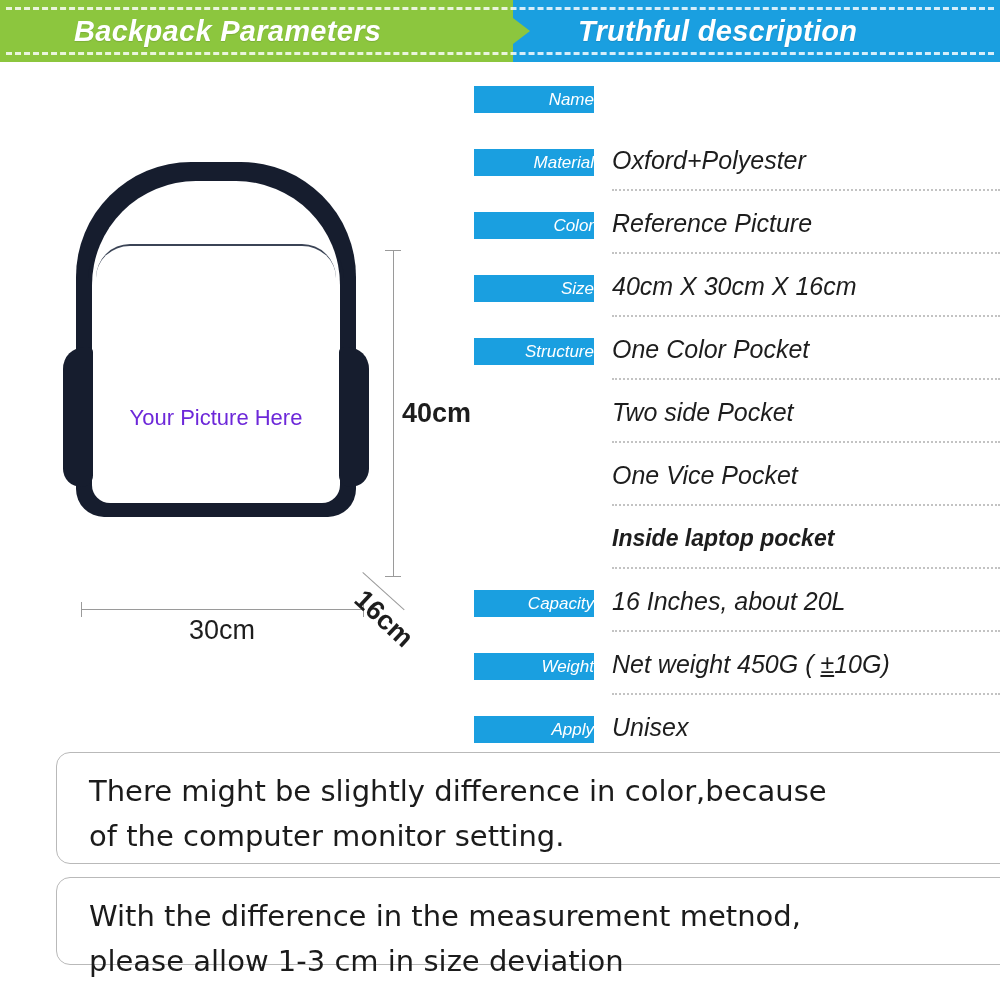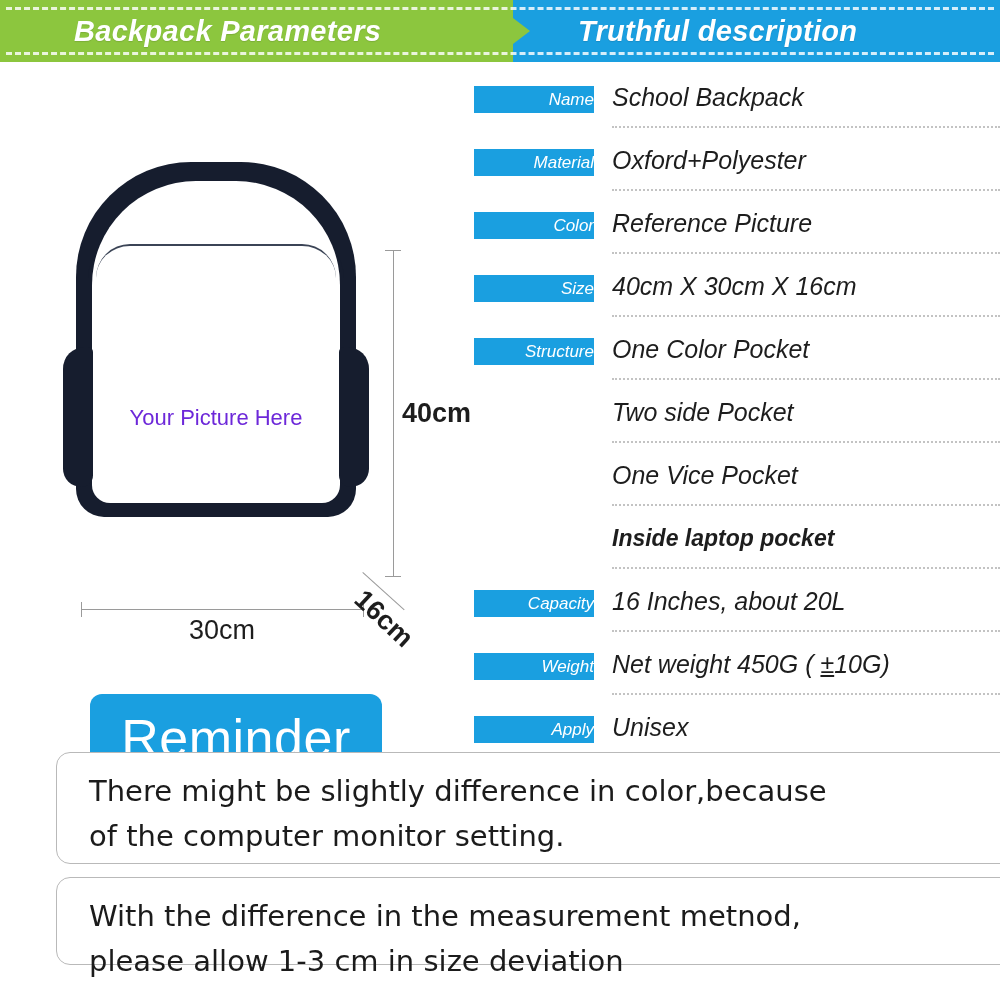--- a/index.html
+++ b/index.html
@@ -324,29 +324,25 @@
     <div class="dim-v-label">40cm</div>
 
     <div class="dim-h-line"></div>
     <div class="dim-h-cap-l"></div>
     <div class="dim-h-cap-r"></div>
     <div class="dim-h-label">30cm</div>
 
     <div class="dim-d-line"></div>
     <div class="dim-d-label">16cm</div>
 
-    <div id="reminder-badge">
-      <span>Reminder</span>
-    </div>
   </div>
 
   <div id="spec-table">
       <div class="spec-row">
         <div class="spec-label">Name</div>
-        <div class="spec-value">School  Backpack</div>
       </div>
       <div class="spec-row">
         <div class="spec-label">Material</div>
         <div class="spec-value">Oxford+Polyester</div>
       </div>
       <div class="spec-row">
         <div class="spec-label">Color</div>
         <div class="spec-value">Reference Picture</div>
       </div>
       <div class="spec-row">

